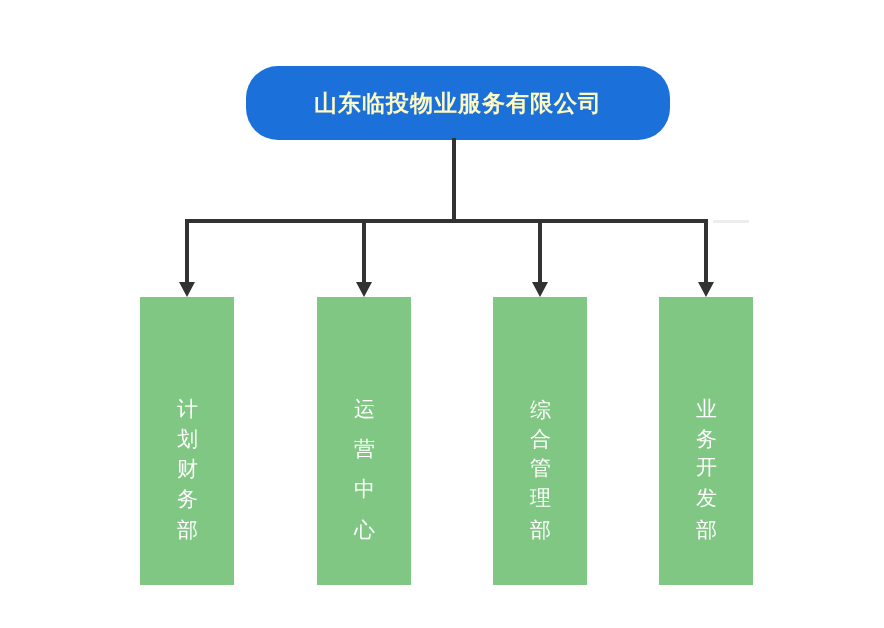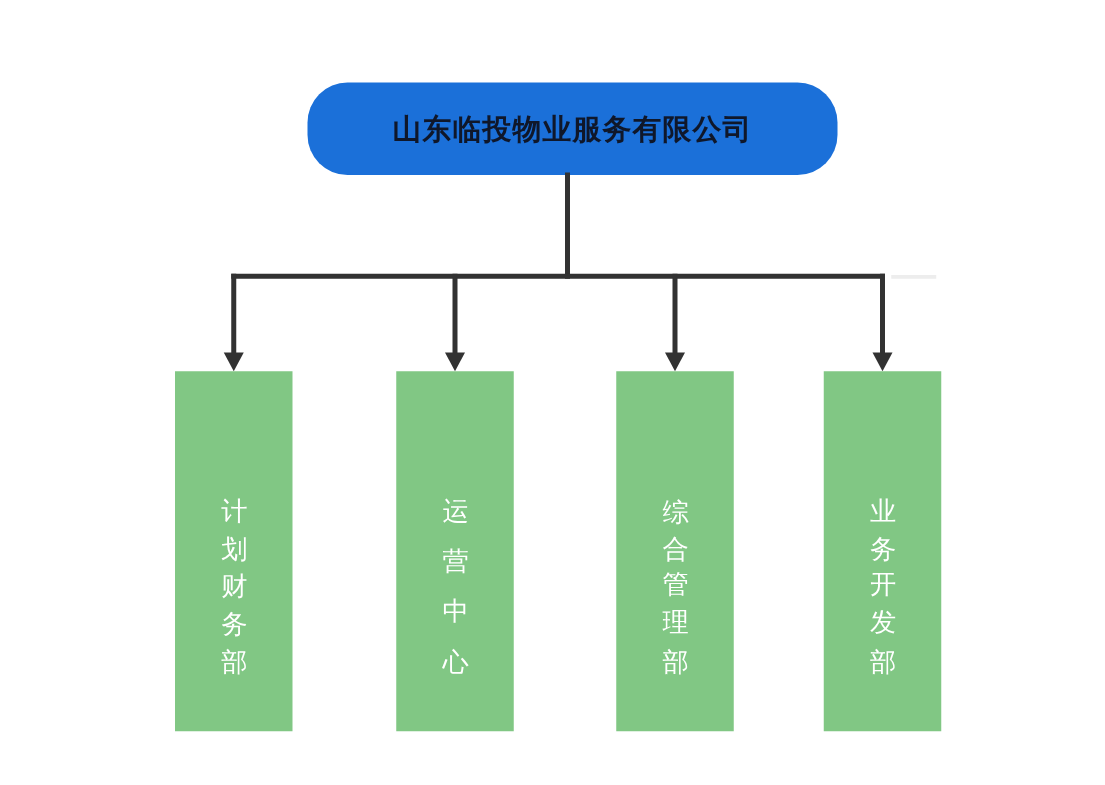--- a/index.html
+++ b/index.html
@@ -14,21 +14,21 @@
   
   .root-node {
     position: absolute;
     left: 246px; top: 66px;
     width: 424px; height: 74px;
     background: #1b70d9;
     border-radius: 32px;
     display: flex; align-items: center; justify-content: center;
   }
   .root-label {
-    color: #0f172a;
+    color: #fef9c3;
     font-size: 23px;
     font-weight: bold;
     letter-spacing: 1px;
     white-space: nowrap;
   }
   
   .line { position: absolute; background: #323232; }
   .stem { left: 452px; top: 138px; width: 4px; height: 85px; }
   .rail { left: 185px; top: 219px; width: 523px; height: 4px; }
   .artifact {

